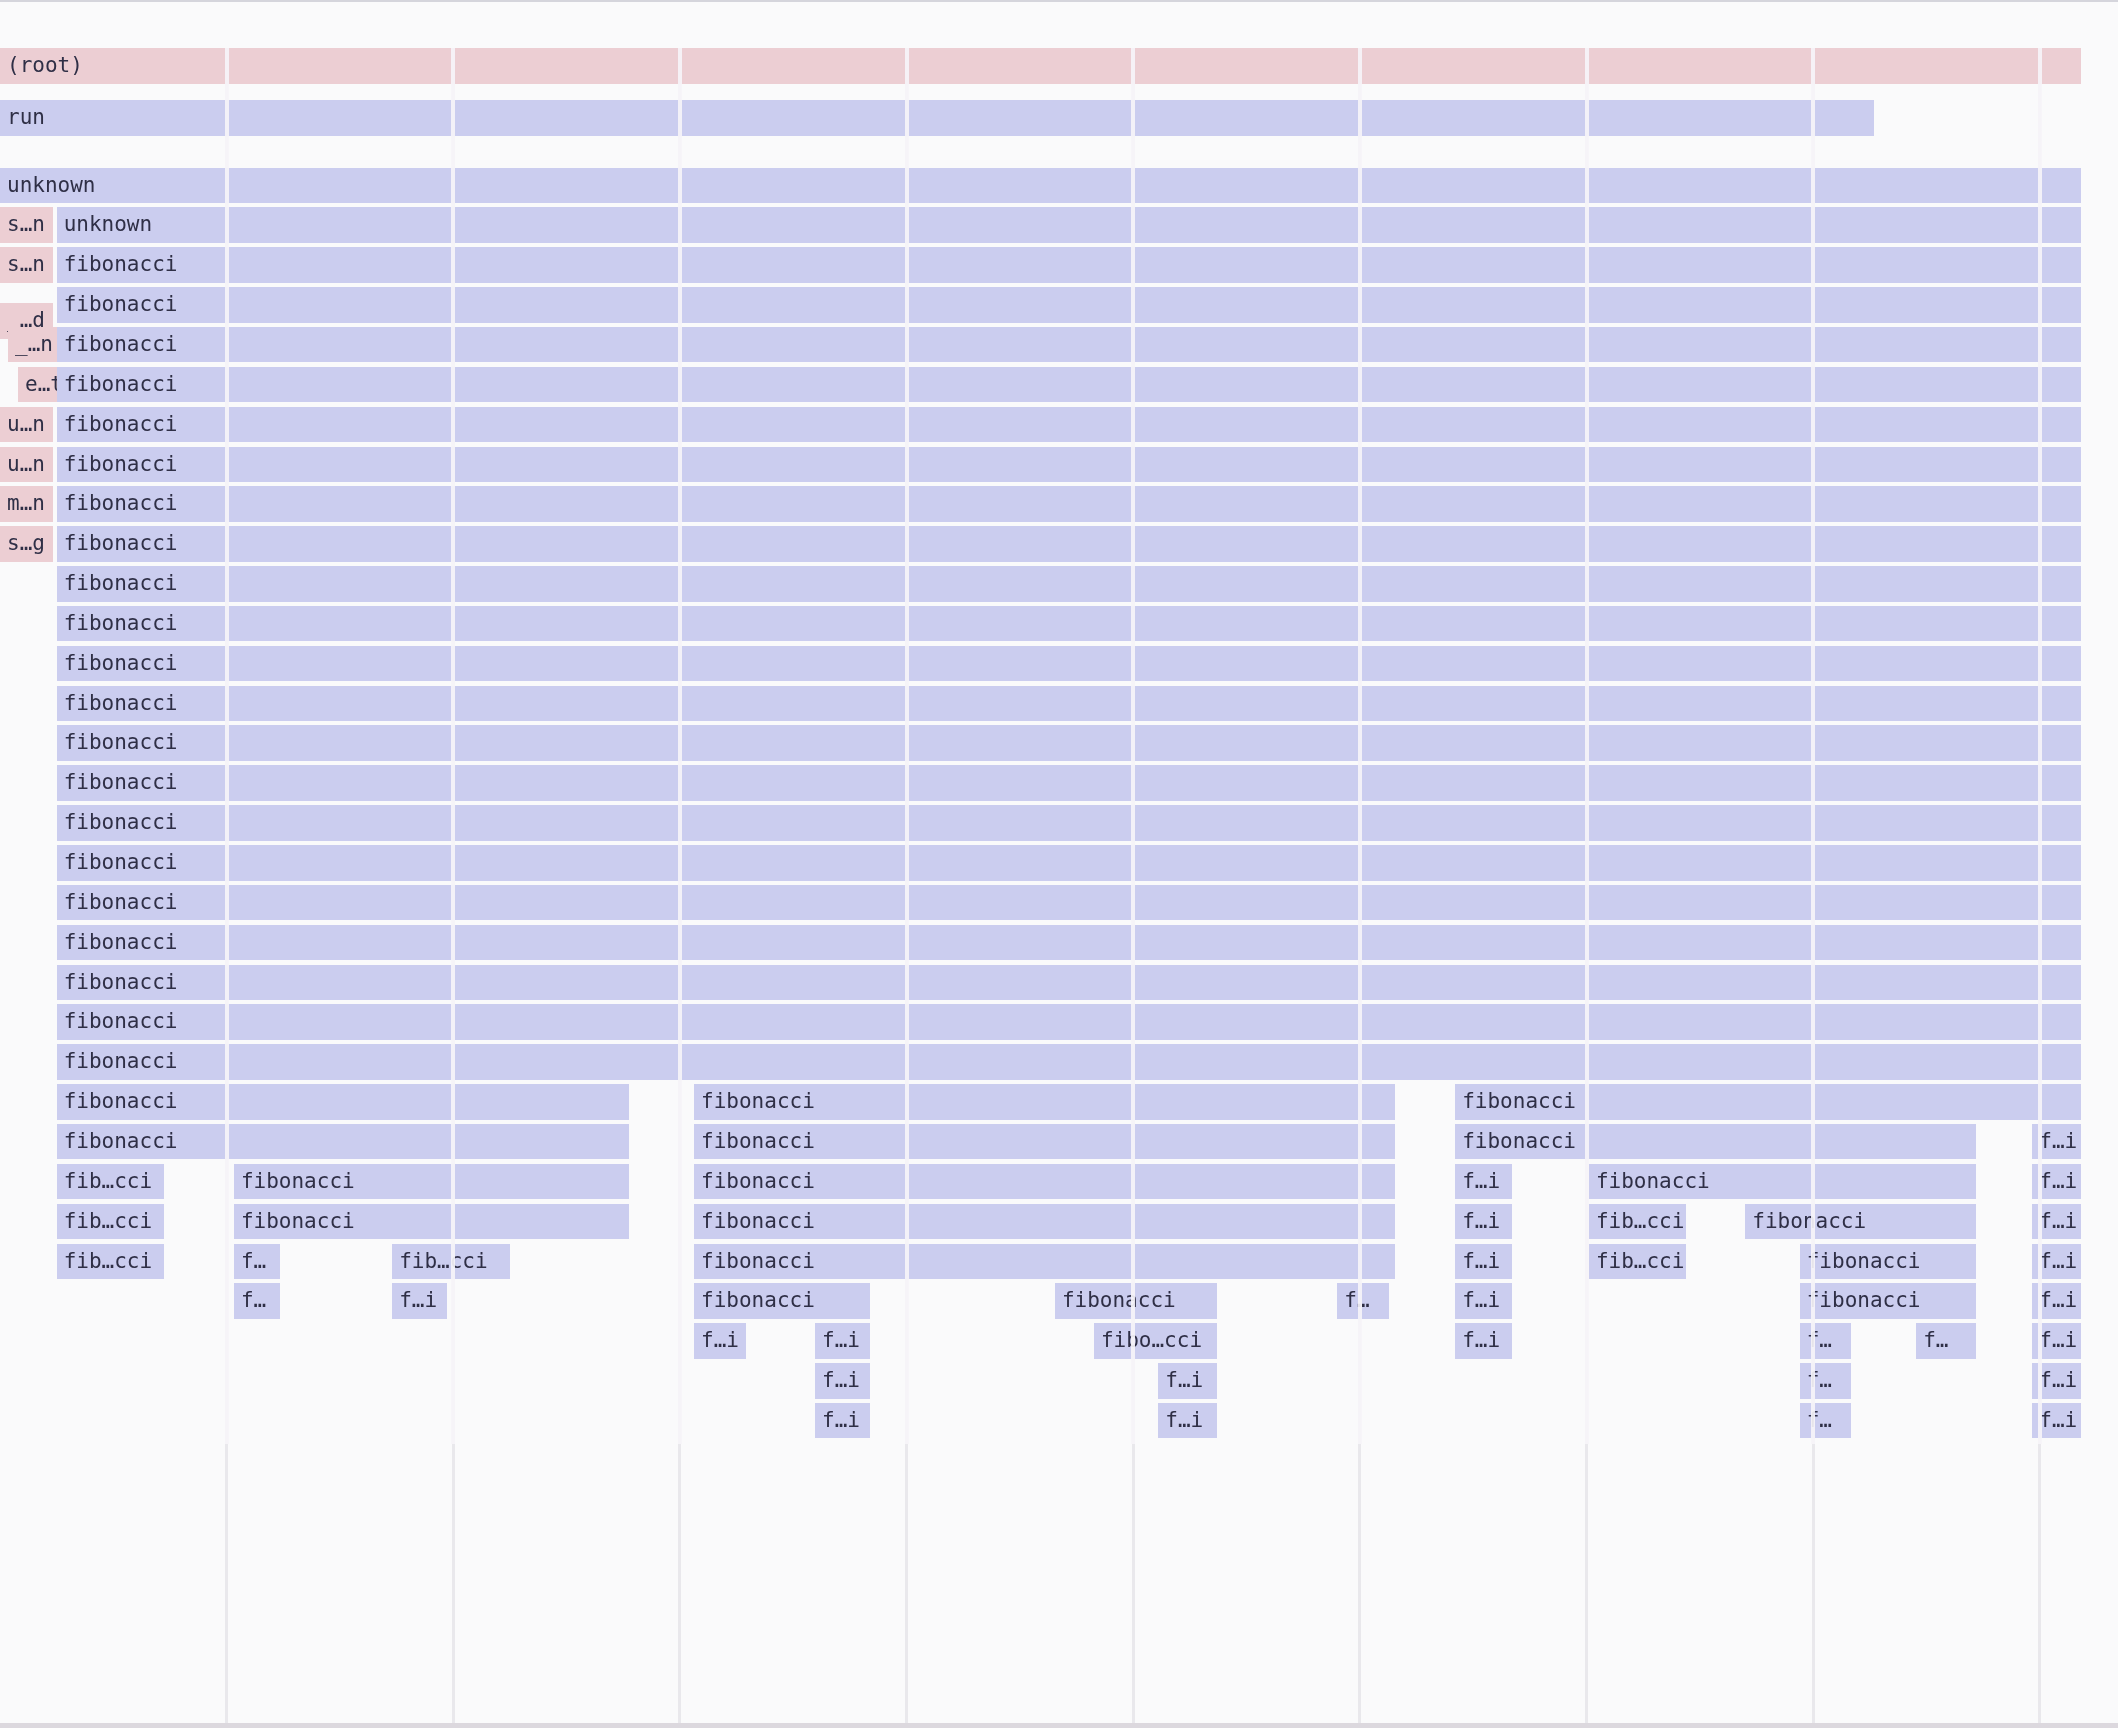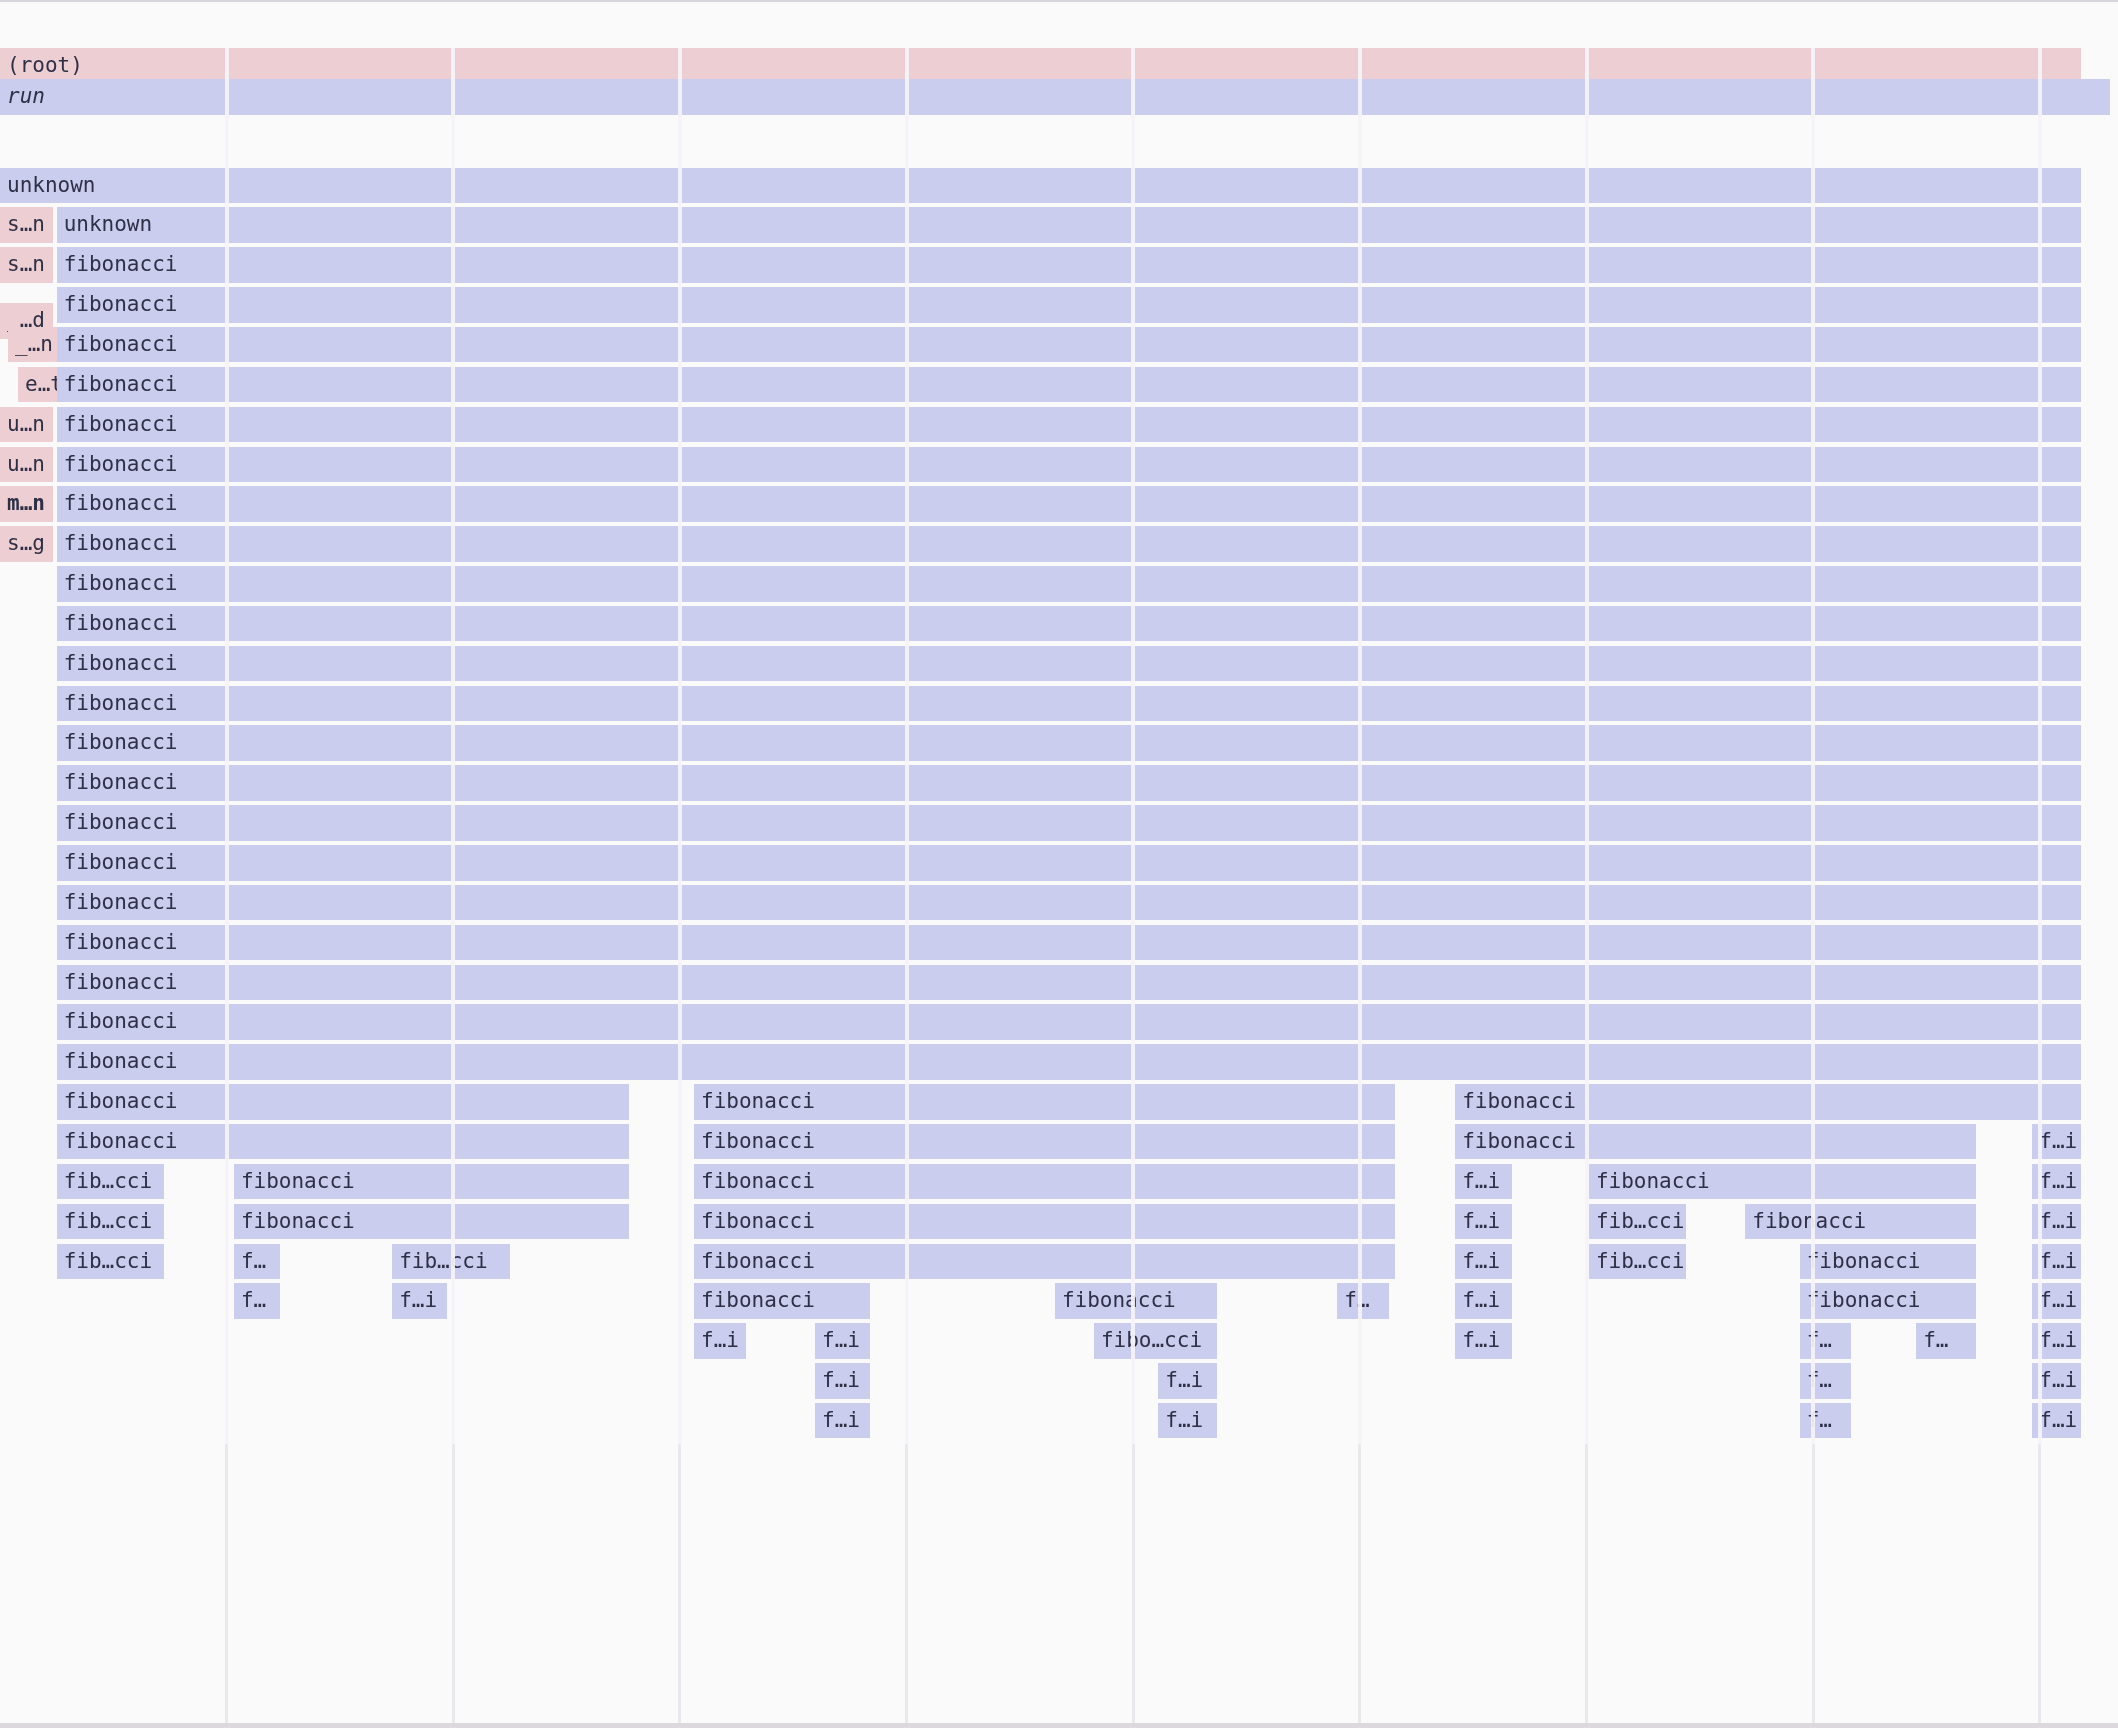--- a/index.html
+++ b/index.html
@@ -49,37 +49,37 @@
       <div class="grid-over" style="left: 1131.32px;"></div>
       <div class="grid-under" style="left: 1358.49px;"></div>
       <div class="grid-over" style="left: 1357.99px;"></div>
       <div class="grid-under" style="left: 1585.15px;"></div>
       <div class="grid-over" style="left: 1584.65px;"></div>
       <div class="grid-under" style="left: 1811.82px;"></div>
       <div class="grid-over" style="left: 1811.32px;"></div>
       <div class="grid-under" style="left: 2038.48px;"></div>
       <div class="grid-over" style="left: 2037.98px;"></div>
       <div class="frame p" style="left: 0px; width: 2080.78px; top: 46px;">(root)</div>
-      <div class="frame l" style="left: 0px; width: 2110px; top: 77px; font-style: italic;">run</div>
+      <div class="frame l" style="left: 0px; width: 1874px; top: 98px;">run</div>
       <div class="frame l" style="left: 0px; width: 2080.78px; top: 165.55px;">unknown</div>
       <div class="frame p" style="left: 0px; width: 53.4929px; top: 205.4px;">s…n</div>
       <div class="frame l" style="left: 56.6662px; width: 2024.12px; top: 205.4px;">unknown</div>
       <div class="frame p" style="left: 0px; width: 53.4929px; top: 245.25px;">s…n</div>
       <div class="frame l" style="left: 56.6662px; width: 2024.12px; top: 245.25px;">fibonacci</div>
       <div class="frame p" style="left: 0px; width: 53.4929px; top: 301px;">_…d</div>
       <div class="frame l" style="left: 56.6662px; width: 2024.12px; top: 285.1px;">fibonacci</div>
       <div class="frame p" style="left: 8px; width: 53.4929px; top: 324.95px;">_…n</div>
       <div class="frame l" style="left: 56.6662px; width: 2024.12px; top: 324.95px;">fibonacci</div>
       <div class="frame p" style="left: 0px; width: 53.4929px; top: 364.8px; margin-left: 18px;">e…t</div>
       <div class="frame l" style="left: 56.6662px; width: 2024.12px; top: 364.8px;">fibonacci</div>
       <div class="frame p" style="left: 0px; width: 53.4929px; top: 404.65px;">u…n</div>
       <div class="frame l" style="left: 56.6662px; width: 2024.12px; top: 404.65px;">fibonacci</div>
       <div class="frame p" style="left: 0px; width: 53.4929px; top: 444.5px;">u…n</div>
       <div class="frame l" style="left: 56.6662px; width: 2024.12px; top: 444.5px;">fibonacci</div>
-      <div class="frame p" style="left: 0px; width: 53.4929px; top: 484.35px; font-weight: bold;">m…n</div>
+      <div class="frame p" style="left: 0px; width: 53.4929px; top: 484.35px;">m…n</div>
       <div class="frame l" style="left: 56.6662px; width: 2024.12px; top: 484.35px;">fibonacci</div>
       <div class="frame p" style="left: 0px; width: 53.4929px; top: 524.2px;">s…g</div>
       <div class="frame l" style="left: 56.6662px; width: 2024.12px; top: 524.2px;">fibonacci</div>
       <div class="frame l" style="left: 56.6662px; width: 2024.12px; top: 564.05px;">fibonacci</div>
       <div class="frame l" style="left: 56.6662px; width: 2024.12px; top: 603.9px;">fibonacci</div>
       <div class="frame l" style="left: 56.6662px; width: 2024.12px; top: 643.75px;">fibonacci</div>
       <div class="frame l" style="left: 56.6662px; width: 2024.12px; top: 683.6px;">fibonacci</div>
       <div class="frame l" style="left: 56.6662px; width: 2024.12px; top: 723.45px;">fibonacci</div>
       <div class="frame l" style="left: 56.6662px; width: 2024.12px; top: 763.3px;">fibonacci</div>
       <div class="frame l" style="left: 56.6662px; width: 2024.12px; top: 803.15px;">fibonacci</div>

